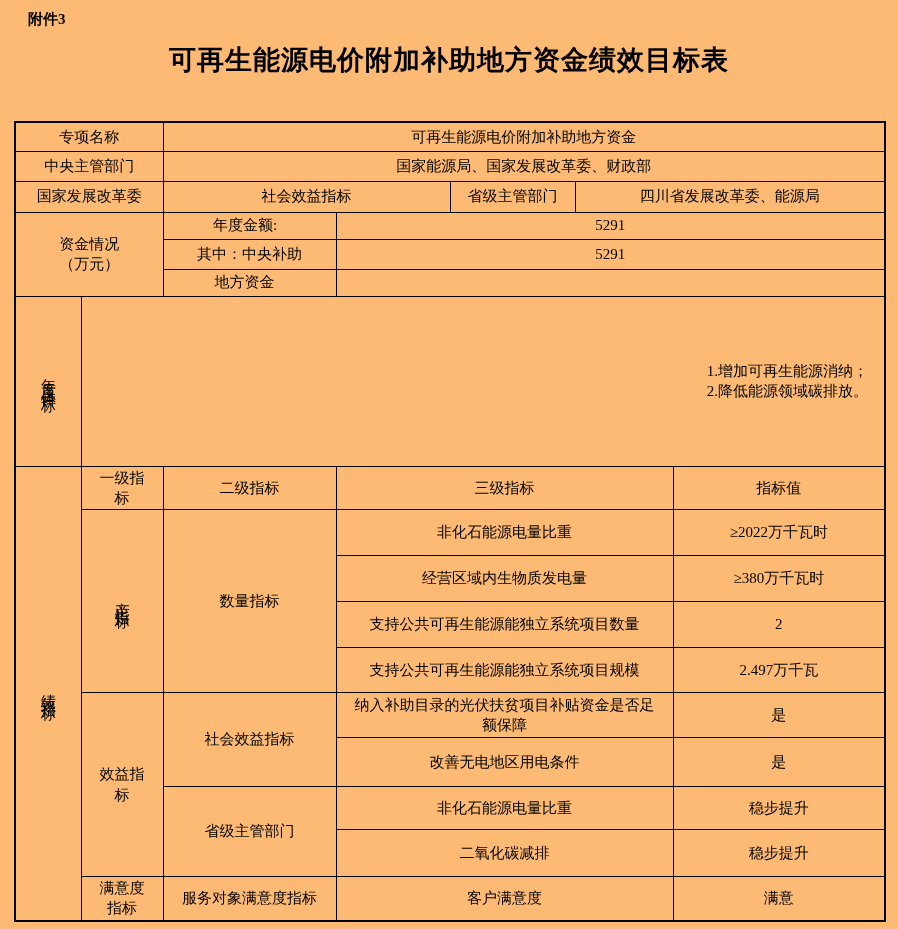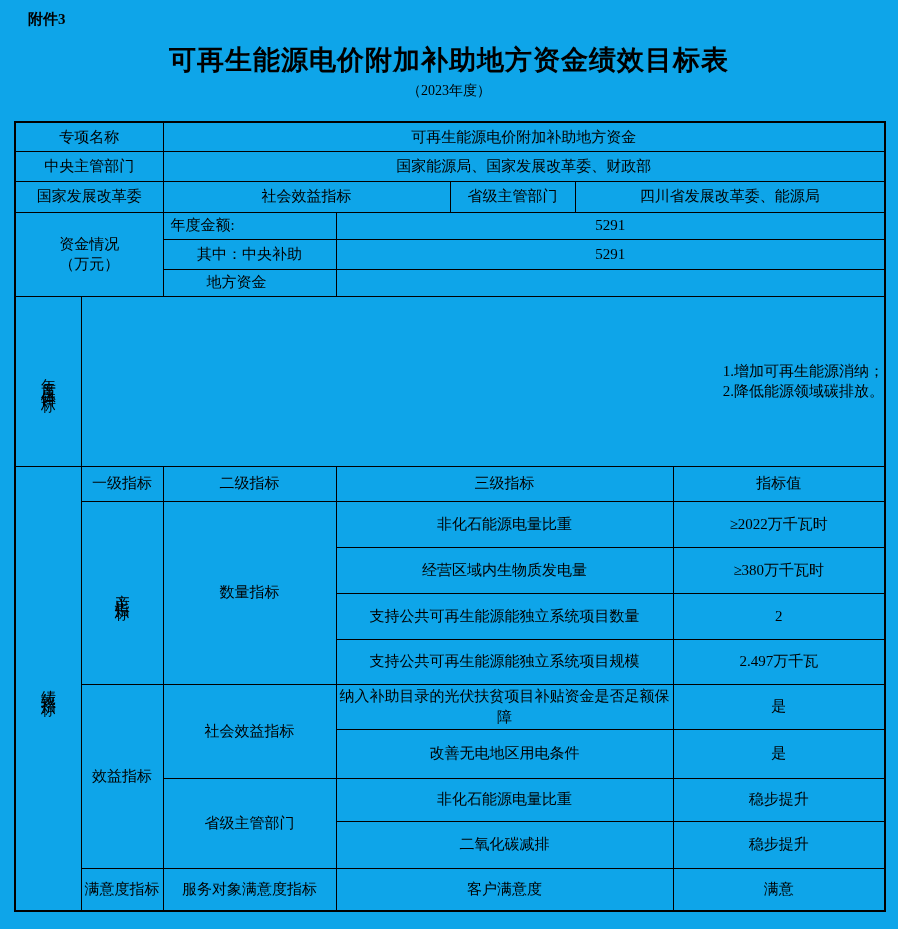--- a/index.html
+++ b/index.html
@@ -1,18 +1,18 @@
 <!DOCTYPE html>
 <html><head>
 <meta charset="utf-8">
 <style>
   * { margin:0; padding:0; box-sizing:border-box; }
   html,body { background:#ffffff; }
   .page {
-    position:relative; width:898px; height:929px; background:#0ea5e9;
+    position:relative; width:898px; height:929px; background:#fdba74;
     color:#000; font-family:"Liberation Serif","DejaVu Serif",serif;
   }
   .attachment {
     position:absolute; left:28px; top:10px;
     font-size:15px; font-weight:bold;
   }
   .doc-title {
     position:absolute; top:42px; left:0; width:100%;
     text-align:center; font-size:27px; font-weight:bold; letter-spacing:1px;
   }
@@ -20,38 +20,37 @@
     position:absolute; top:82px; left:0; width:100%;
     text-align:center; font-size:14px;
   }
   table.main {
     position:absolute; top:121px; left:14px;
     width:870px; border-collapse:collapse; table-layout:fixed;
     border:2px solid #000;
   }
   td {
     border:1px solid #000; text-align:center; vertical-align:middle;
-    font-size:15px; line-height:1.35; padding:1px 0; overflow:hidden;
+    font-size:15px; line-height:1.35; padding:1px 16px; overflow:hidden;
   }
-  .al-left  { text-align:left;  padding-left:7px; }
+  .al-left  { text-align:center;  padding-left:7px; }
   .al-right { text-align:center; padding-right:26px; }
   .goals    { text-align:right;  padding-left:8px; }
   .vert {
     writing-mode:vertical-lr; text-orientation:upright;
     letter-spacing:4px; display:inline-block; line-height:1.1;
   }
 </style>
 </head>
 <body>
 
 <div class="page">
 
   <div class="attachment">附件3</div>
   <div class="doc-title">可再生能源电价附加补助地方资金绩效目标表</div>
-  <div class="doc-subtitle">（2023年度）</div>
 
   <table class="main">
     <colgroup>
       <col style="width:66px">
         <col style="width:82px">
         <col style="width:173px">
       <col style="width:114px">
         <col style="width:125px">
         <col style="width:98px">
       <col style="width:212px">

